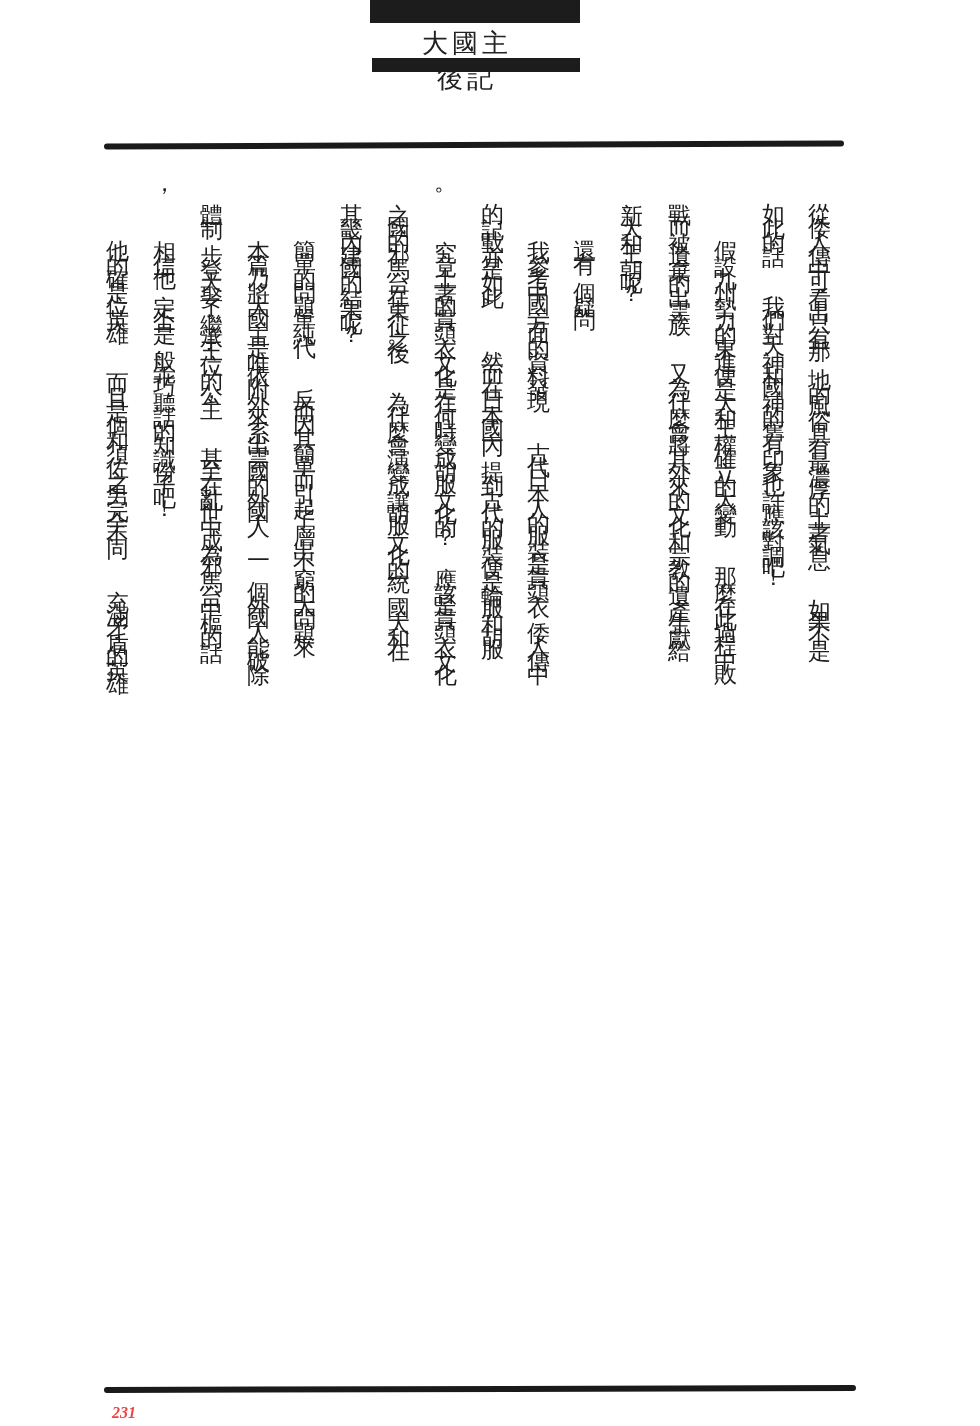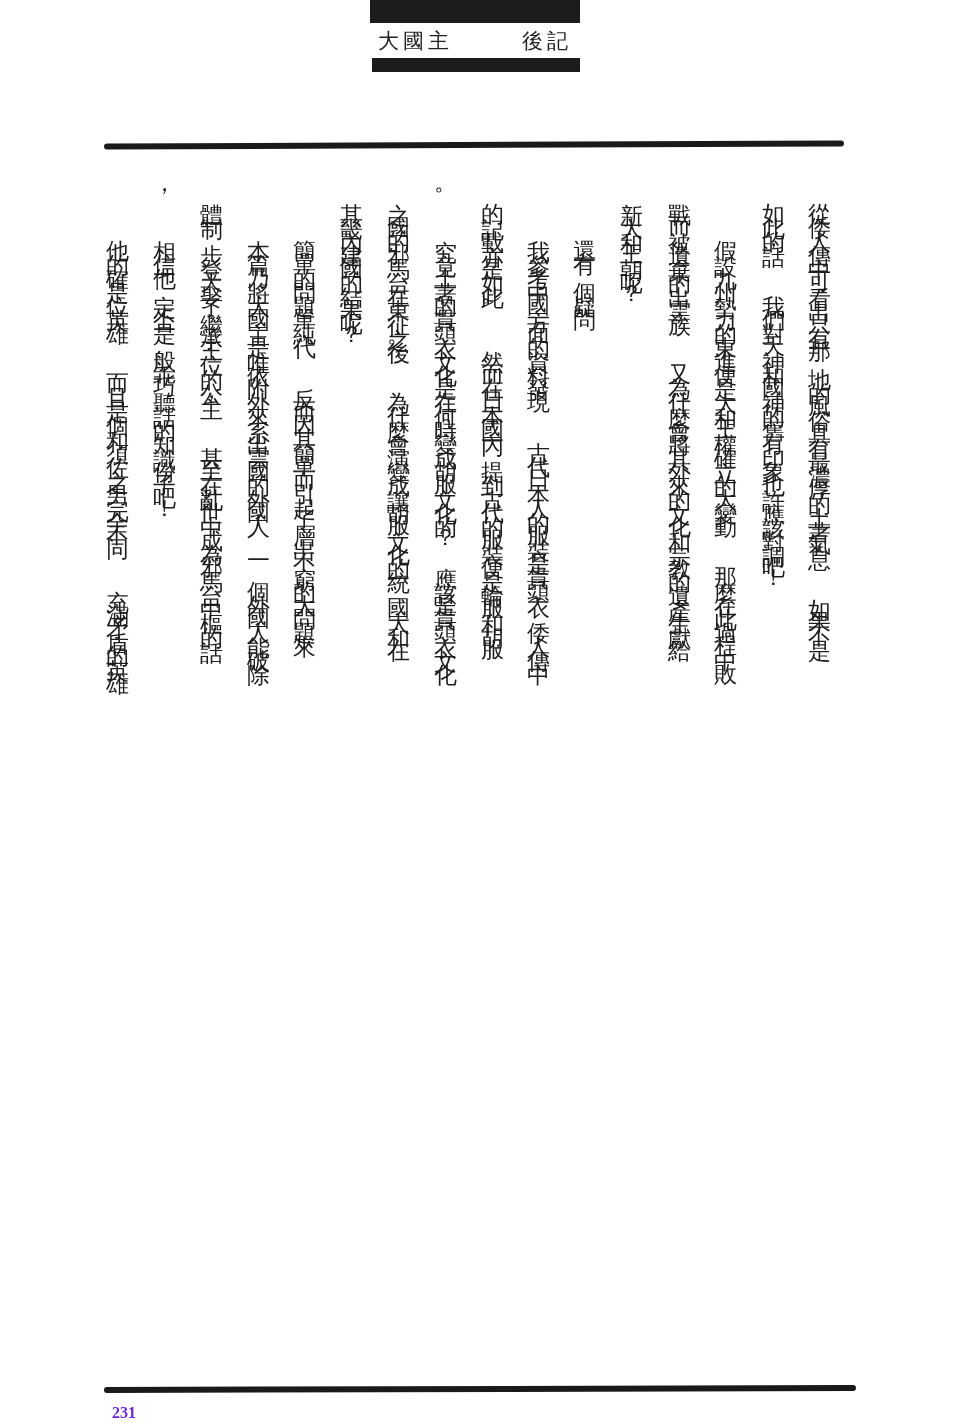--- a/index.html
+++ b/index.html
@@ -8,40 +8,40 @@
       background: #ffffff;
       position: relative; overflow: hidden;
       font-family: "DejaVu Serif", "Liberation Serif", serif;
       color: #1a1a1a;
     }
     .header-bar-top {
       position: absolute; left: 370px; top: 0; width: 210px; height: 23px;
       background: #1c1c1c;
     }
     .header-title {
-      position: absolute; left: 372px; top: 26px; width: 206px; height: 30px;
+      position: absolute; left: 364px; top: 26px; width: 206px; height: 30px;
       display: flex; align-items: center; justify-content: space-between;
-      font-size: 21px; letter-spacing: 4px; color: #222;
-      padding: 0 6px; box-sizing: border-box;
+      font-size: 26px; letter-spacing: 4px; color: #222;
+      padding: 0 6px; box-sizing: border-box; flex-direction: column;
     }
     .header-bar-bottom {
       position: absolute; left: 372px; top: 58px; width: 208px; height: 14px;
       background: #1c1c1c;
     }
     .rule-top {
       position: absolute; left: 104px; top: 142px; width: 740px; height: 6px;
       background: #1a1a1a; border-radius: 3px; transform: rotate(-0.25deg);
     }
     .rule-bottom {
       position: absolute; left: 104px; top: 1386px; width: 752px; height: 6px;
       background: #1a1a1a; border-radius: 3px; transform: rotate(-0.15deg);
     }
     .page-number {
       position: absolute; left: 112px; top: 1404px;
-      font-size: 16px; font-weight: bold; color: #6d28d9;
+      font-size: 16px; font-style: italic; font-weight: bold; color: #ef4444;
       font-family: "Liberation Serif", serif;
     }
     .body-text {
       position: absolute; left: 0; top: 0; width: 980px; height: 1426px;
     }
     .col {
       position: absolute;
       writing-mode: vertical-rl;
       text-orientation: upright;
       font-size: 23px;

